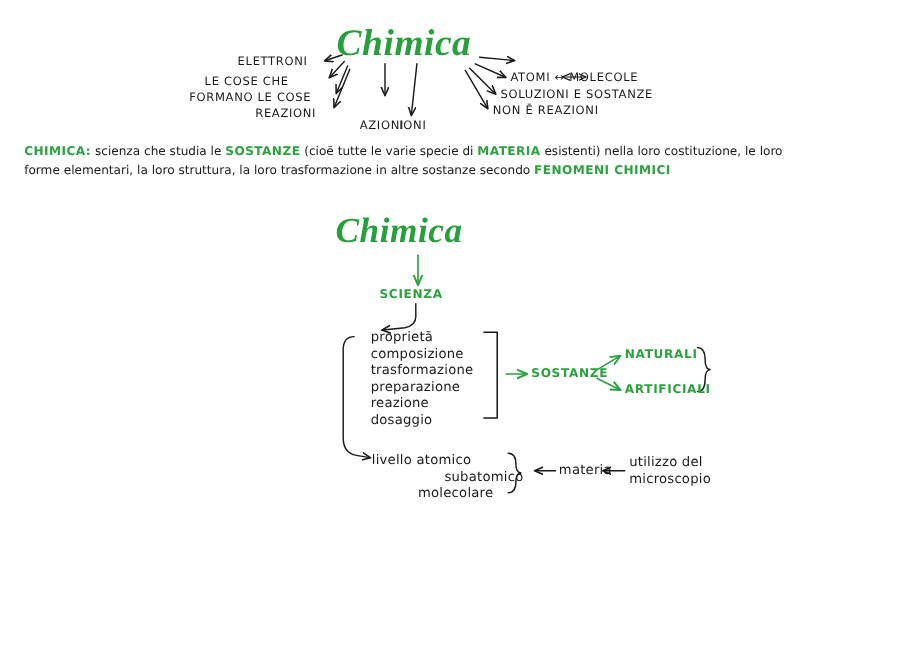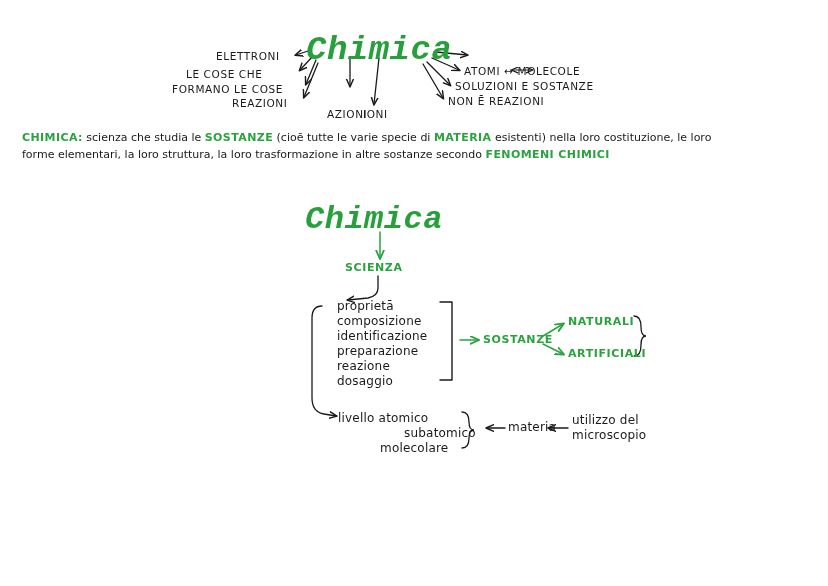--- a/index.html
+++ b/index.html
@@ -20,26 +20,25 @@
     left: 0; top: 0;
     width: 828px;
     height: 586px;
   }
   .node {
     position: absolute;
     white-space: pre;
     line-height: 1.15;
   }
   .title-chimica {
-    font-family: Liberation Mono, monospace;
+    font-family: Liberation Serif, serif;
     font-weight: bold;
     font-style: italic;
     color: #27a03c;
     letter-spacing: 0.5px;
-    margin-top: 11px;
   }
   .title-1 {
     font-size: 34px;
     left: 306px;
     top: 20px;
   }
   .title-2 {
     font-size: 32px;
     left: 305px;
     top: 191px;
@@ -173,21 +172,21 @@
   <div class="para">
     <span class="hl">CHIMICA:</span><span> scienza  che  studia  le </span><span class="hl">SOSTANZE</span><span> (cioē tutte  le  varie  specie  di </span><span class="hl">MATERIA</span><span> esistenti) nella  loro  costituzione, le  loro</span><br><span>forme  elementari,  la loro  struttura,  la  loro  trasformazione  in  altre  sostanze  secondo </span><span class="hl">FENOMENI CHIMICI</span>
   </div>
 
   <div class="node title-chimica title-2">Chimica</div>
 
   <div class="node green-label" style="left:345px; top:262px;">SCIENZA</div>
 
   <div class="node lower" style="left:337px; top:300px;">proprietā</div>
   <div class="node lower" style="left:337px; top:315px;">composizione</div>
-  <div class="node lower" style="left:337px; top:330px;">identificazione</div>
+  <div class="node lower" style="left:337px; top:330px;">trasformazione</div>
   <div class="node lower" style="left:337px; top:345px;">preparazione</div>
   <div class="node lower" style="left:337px; top:360px;">reazione</div>
   <div class="node lower" style="left:337px; top:375px;">dosaggio</div>
 
   <div class="node green-label" style="left:483px; top:334px;">SOSTANZE</div>
 
   <div class="node green-label" style="left:568px; top:316px;">NATURALI</div>
   <div class="node green-label" style="left:568px; top:348px;">ARTIFICIALI</div>
 
 

